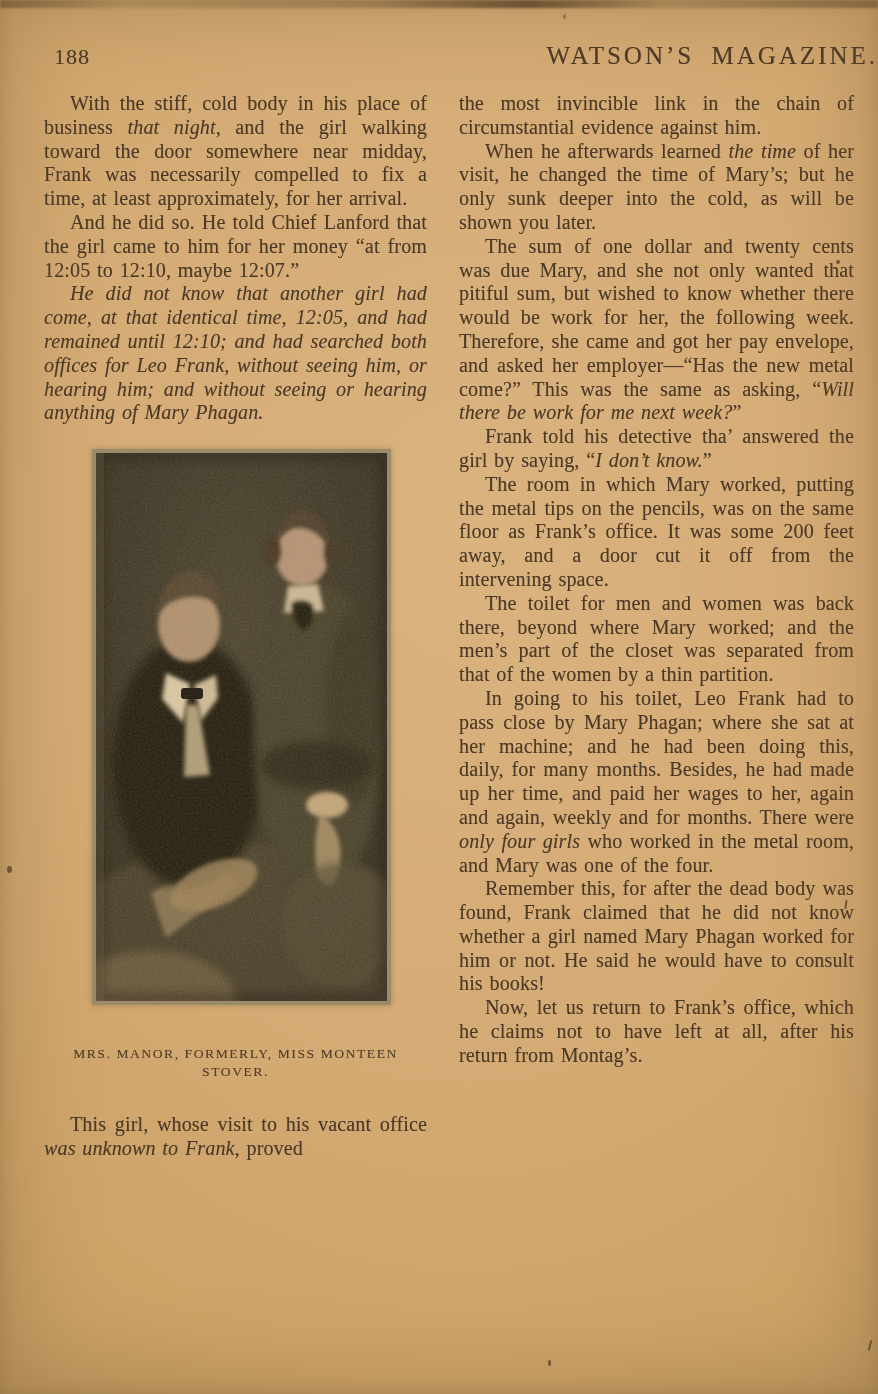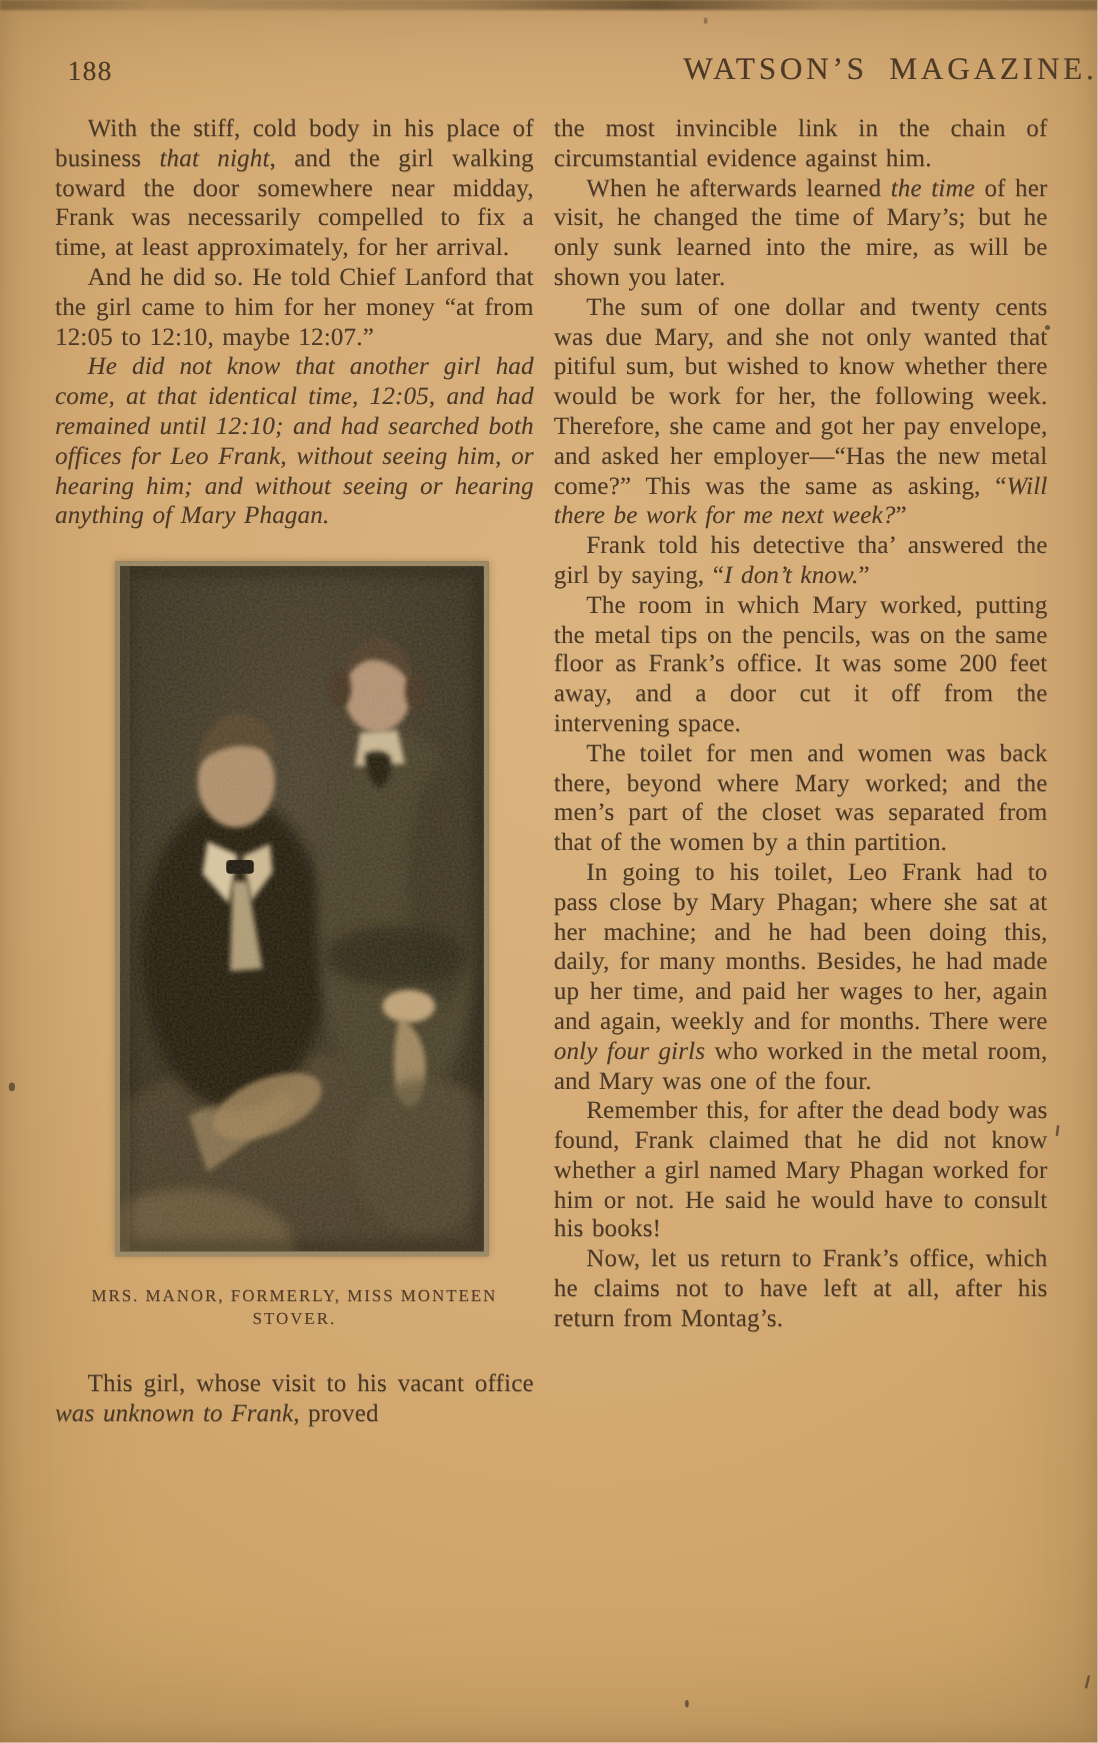--- a/index.html
+++ b/index.html
@@ -27,39 +27,39 @@
     font-size:22px; letter-spacing:1px;
     text-shadow:.3px .3px 0 rgba(75,57,39,.4);
   }
   .mag-title {
     position:absolute; left:0; right:0; top:42px; text-align:right;
     font-size:25px; letter-spacing:3px; word-spacing:8px;
     text-shadow:.3px .3px 0 rgba(75,57,39,.4);
   }
   .columns {
     position:absolute; top:92px; left:44px; width:794px;
-    display:grid; grid-template-columns:383px 395px; column-gap:16px;
+    display:grid; grid-template-columns:383px 395px; column-gap:32px;
   }
   .para {
     margin:0; text-align:justify;
     font-size:20px; line-height:23.8px;
     word-spacing:1.6px; letter-spacing:.15px;
     text-shadow:.3px .3px 0 rgba(75,57,39,.33);
   }
   .para.indent { text-indent:26px; }
   .para i { font-style:italic; }
   figure.photo-figure { margin:24px 0 0 0; text-align:center; }
   .photo-frame {
     display:inline-block; line-height:0; margin-left:12px;
     border:4px solid rgba(236,211,160,.55);
     background:#3a3424;
     box-shadow:0 0 6px rgba(90,70,40,.35);
   }
   figcaption.photo-caption {
-    margin:22px auto 0 auto; max-width:330px;
+    margin:40px auto 0 auto; max-width:330px;
     font-size:13.5px; line-height:18px; letter-spacing:1.6px;
     color:#52३d29; color:#523d29; text-align:center;
     text-shadow:.3px .3px 0 rgba(75,57,39,.33);
   }
   .bottom-paras { margin-top:32px; }
   .speck { position:absolute; background:#5b4731; border-radius:50%; opacity:.85; z-index:7; }
   .speck.s1 { left:7px;  top:866px;  width:5px; height:7px; }
   .speck.s2 { left:836px; top:260px; width:4px; height:4px; }
   .speck.s3 { left:845px; top:900px; width:2px; height:9px; border-radius:2px; transform:rotate(8deg); }
   .speck.s4 { left:869px; top:1340px; width:2px; height:11px; border-radius:2px; transform:rotate(14deg); }
@@ -141,21 +141,21 @@
       <figcaption class="photo-caption">MRS. MANOR, FORMERLY, MISS MONTEEN STOVER.</figcaption>
     </figure>
 
     <div class="bottom-paras">
         <p class="para indent"><span>This girl, whose visit to his vacant office </span><i>was unknown to Frank</i><span>, proved</span></p>
       </div>
   </div>
 
   <div class="col col-right">
       <p class="para"><span>the most invincible link in the chain of circumstantial evidence against him.</span></p>
-      <p class="para indent"><span>When he afterwards learned </span><i>the time</i><span> of her visit, he changed the time of Mary’s; but he only sunk learned into the mire, as will be shown you later.</span></p>
+      <p class="para indent"><span>When he afterwards learned </span><i>the time</i><span> of her visit, he changed the time of Mary’s; but he only sunk deeper into the cold, as will be shown you later.</span></p>
       <p class="para indent"><span>The sum of one dollar and twenty cents was due Mary, and she not only wanted that pitiful sum, but wished to know whether there would be work for her, the following week.  Therefore, she came and got her pay envelope, and asked her employer—“Has the new metal come?”  This was the same as asking, “</span><i>Will there be work for me next week?</i><span>”</span></p>
       <p class="para indent"><span>Frank told his detective tha’ answered the girl by saying, “</span><i>I don’t know.</i><span>”</span></p>
       <p class="para indent"><span>The room in which Mary worked, putting the metal tips on the pencils, was on the same floor as Frank’s office.  It was some 200 feet away, and a door cut it off from the intervening space.</span></p>
       <p class="para indent"><span>The toilet for men and women was back there, beyond where Mary worked; and the men’s part of the closet was separated from that of the women by a thin partition.</span></p>
       <p class="para indent"><span>In going to his toilet, Leo Frank had to pass close by Mary Phagan; where she sat at her machine; and he had been doing this, daily, for many months.  Besides, he had made up her time, and paid her wages to her, again and again, weekly and for months.  There were </span><i>only four girls</i><span> who worked in the metal room, and Mary was one of the four.</span></p>
       <p class="para indent"><span>Remember this, for after the dead body was found, Frank claimed that he did not know whether a girl named Mary Phagan worked for him or not.  He said he would have to consult his books!</span></p>
       <p class="para indent"><span>Now, let us return to Frank’s office, which he claims not to have left at all, after his return from Montag’s.</span></p>
     </div>
 </div>
 

